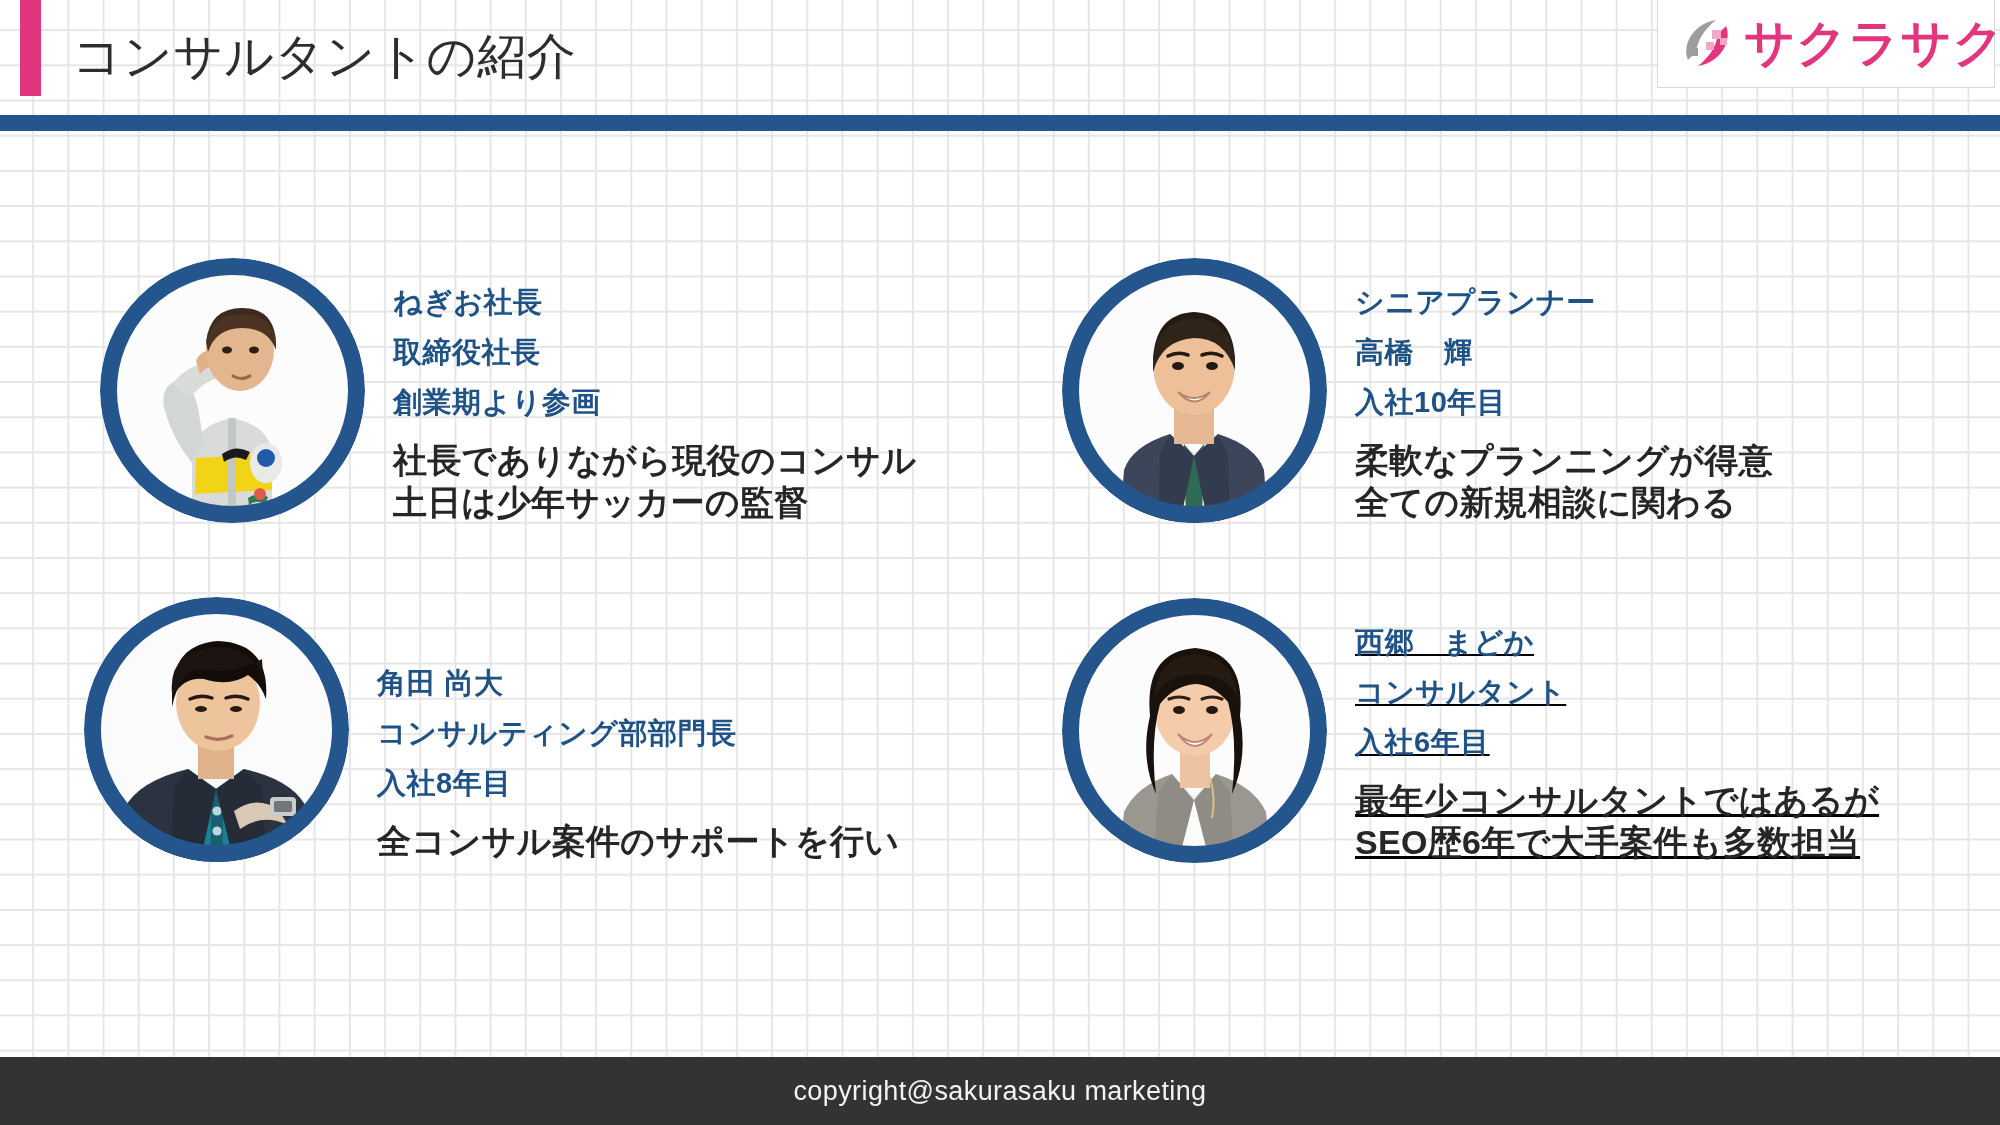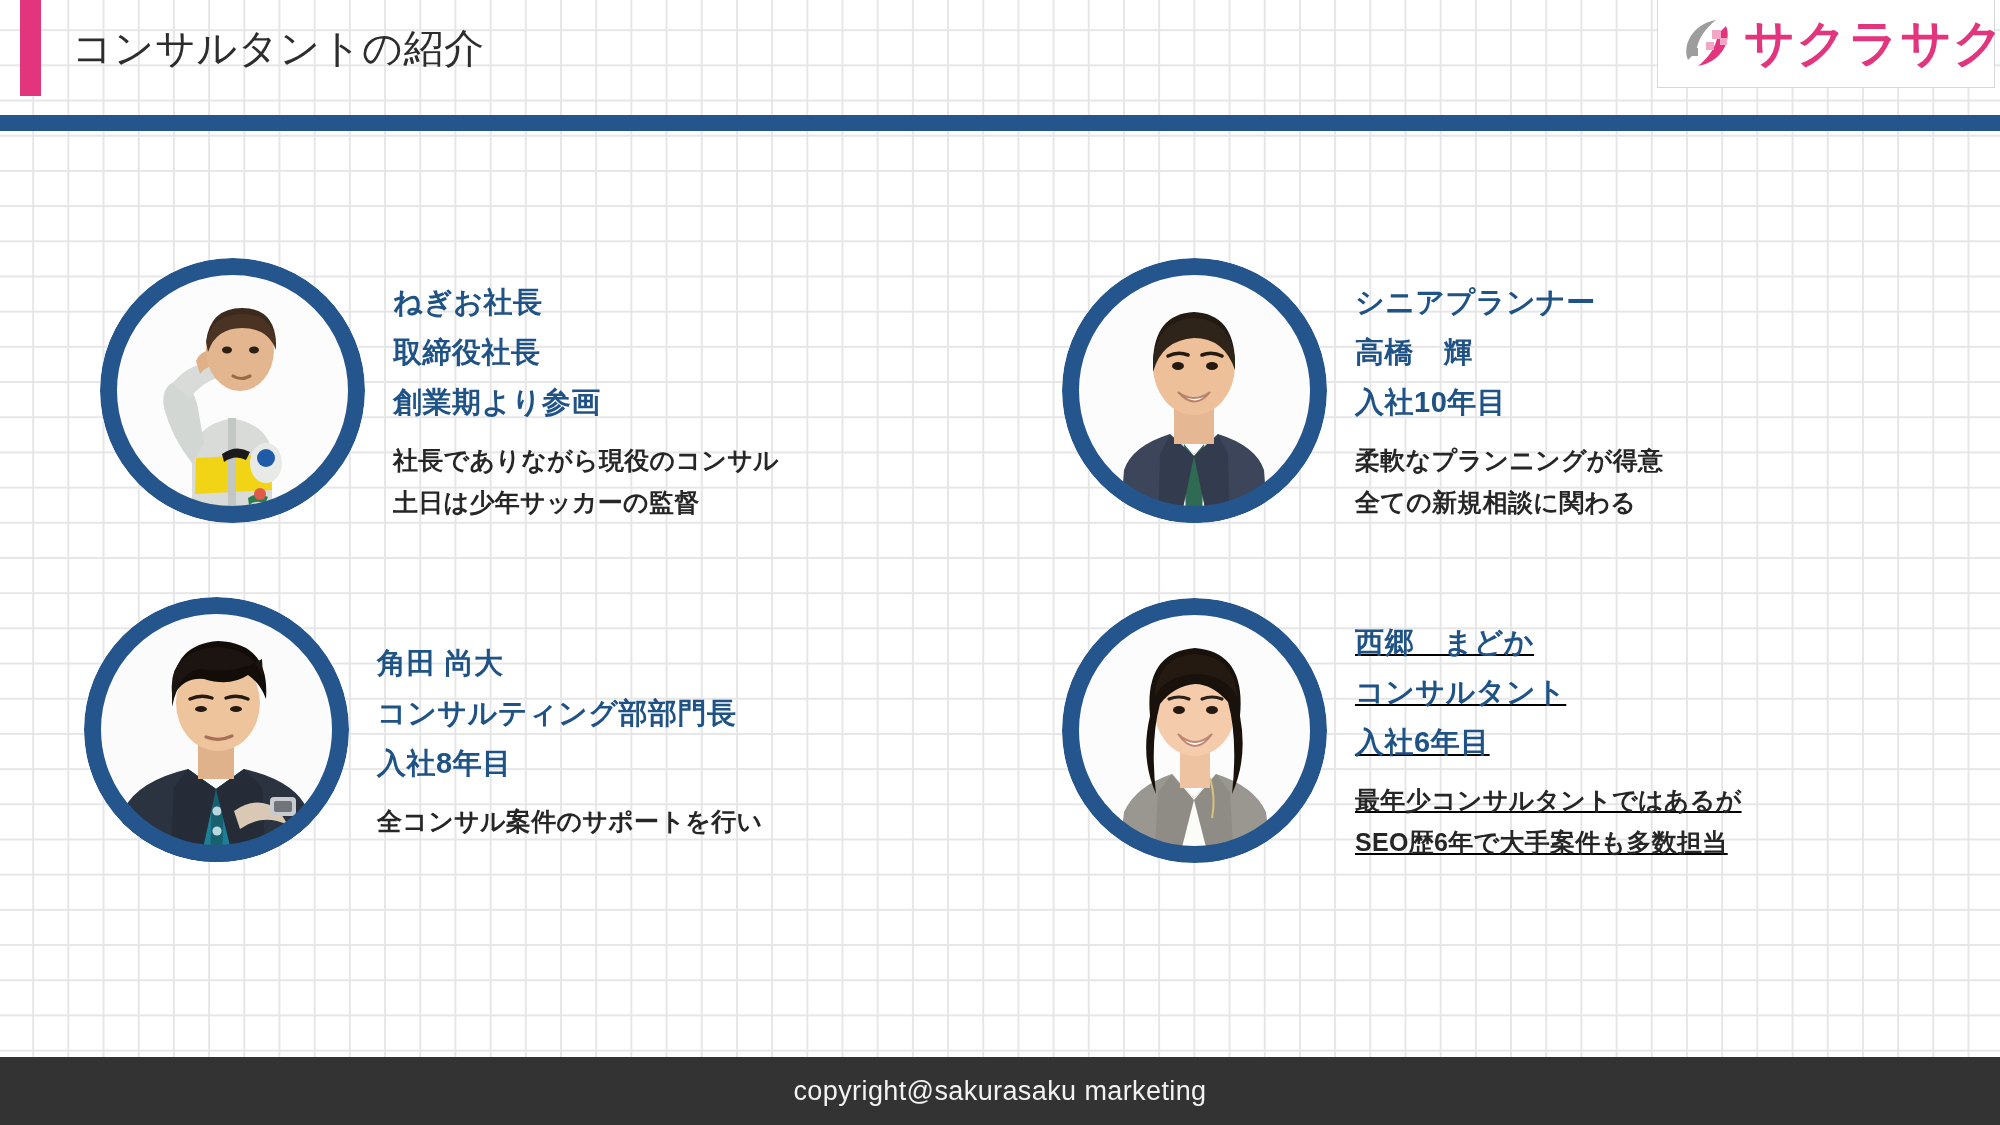--- a/index.html
+++ b/index.html
@@ -38,22 +38,22 @@
     position: absolute;
     left: 20px;
     top: 0;
     width: 21px;
     height: 96px;
     background: #e2357e;
   }
   .page-title {
     position: absolute;
     left: 72px;
-    top: 8px;
-    font-size: 40px;
+    top: 16px;
+    font-size: 49px;
     line-height: 80px;
     color: #2d2d2d;
     letter-spacing: 0.5px;
     font-weight: 400;
     white-space: nowrap;
   }
   .logo-box {
     position: absolute;
     left: 1657px;
     top: -2px;
@@ -95,21 +95,21 @@
   .cards {
     position: absolute;
     left: 0;
     top: 131px;
     width: 2000px;
     height: 940px;
   }
   .card {
     position: absolute;
     display: flex;
-    align-items: center;
+    align-items: flex-end;
   }
   .card-tl { left: 100px;  top: 126px; }
   .card-tr { left: 1062px; top: 126px; }
   .card-bl { left: 84px;  top: 466px; }
   .card-br { left: 1062px; top: 466px; text-decoration: underline; }
 
   .avatar-wrap {
     position: relative;
     width: 265px;
     height: 265px;
@@ -142,21 +142,21 @@
   .card-heading {
     color: #1f5285;
     font-size: 29px;
     font-weight: 700;
     line-height: 50px;
     letter-spacing: 0.5px;
     white-space: nowrap;
   }
   .card-desc {
     color: #262626;
-    font-size: 25px;
+    font-size: 34px;
     font-weight: 700;
     line-height: 42px;
     letter-spacing: 0.3px;
     margin-top: 12px;
     white-space: nowrap;
   }
 
   
   .footer {
     position: absolute;

